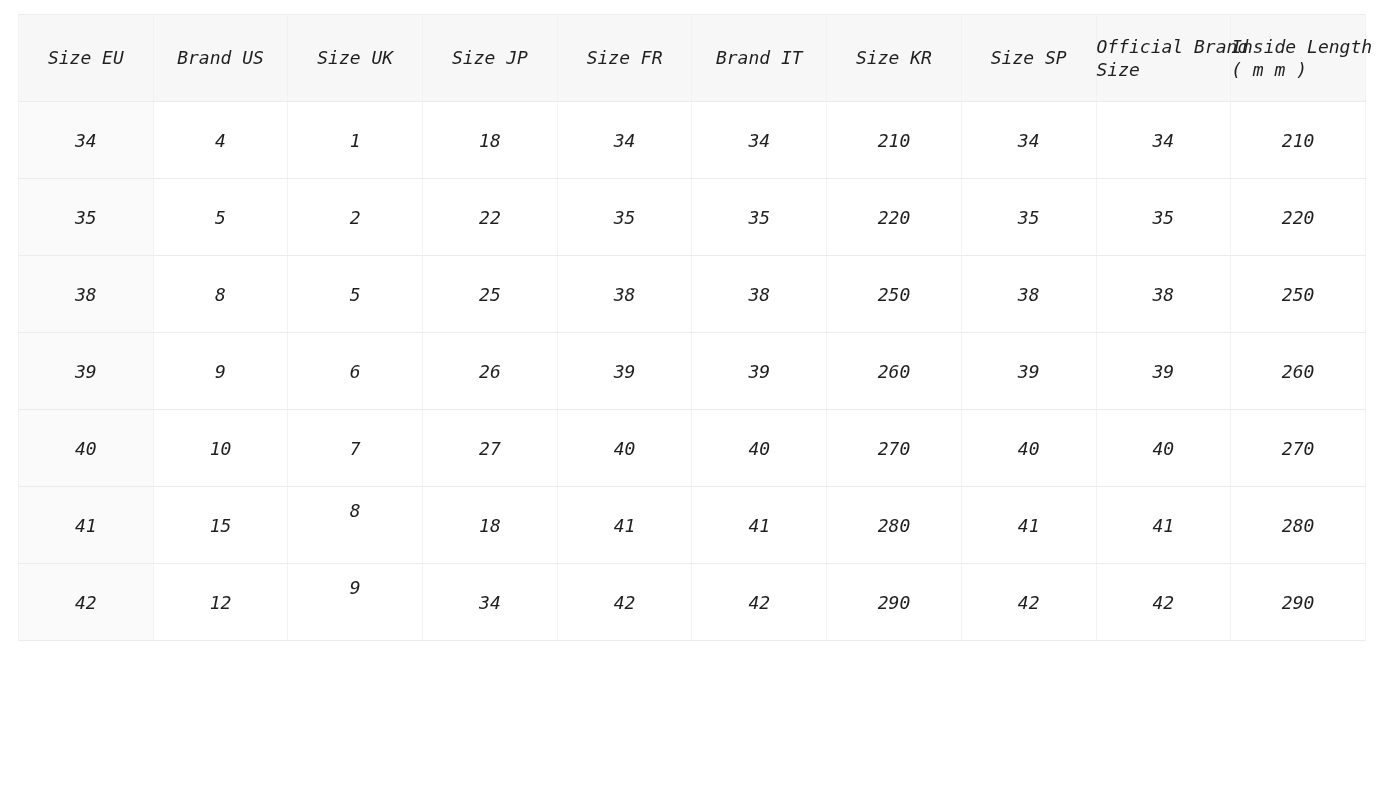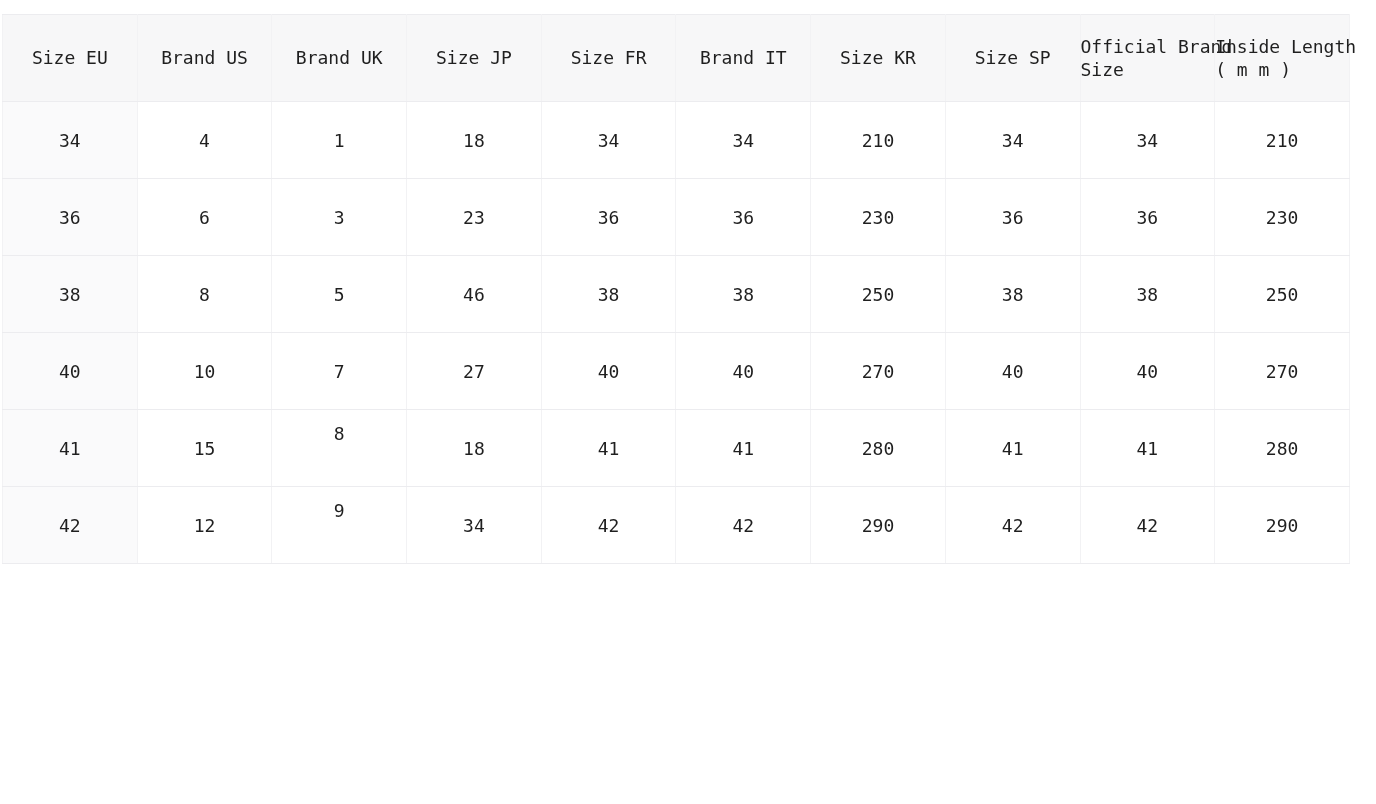--- a/index.html
+++ b/index.html
@@ -8,22 +8,23 @@
   }
   body {
     width: 1376px;
     height: 804px;
     background: var(--page-bg, #ffffff);
     font-family: "DejaVu Sans Mono", "Liberation Mono", monospace;
     color: var(--text, #1f1f1f);
     overflow: hidden;
   }
   .page {
-    padding: 14px 14px 0 2px;
+    padding: 14px 14px 0 18px;
     box-sizing: border-box;
+    font-style: italic;
   }
   table.size-table {
     border-collapse: collapse;
     table-layout: fixed;
     width: 1348px;
   }
   th, td {
     border: 1px solid var(--column-border, #f2f2f4);
     border-top-color: var(--row-border, #ececef);
     border-bottom-color: var(--row-border, #ececef);
@@ -63,21 +64,21 @@
 </style>
 </head>
 <body>
 
 <div class="page">
   <table class="size-table">
     <thead>
       <tr id="header-row">
           <th><span class="hcell">Size EU</span></th>
           <th><span class="hcell">Brand US</span></th>
-          <th><span class="hcell">Brand UK</span></th>
+          <th><span class="hcell">Size UK</span></th>
           <th><span class="hcell">Size JP</span></th>
           <th><span class="hcell">Size FR</span></th>
           <th><span class="hcell">Brand IT</span></th>
           <th><span class="hcell">Size KR</span></th>
           <th><span class="hcell">Size SP</span></th>
           <th><span class="hcell">Official Brand
 Size</span></th>
           <th><span class="hcell">Inside Length
 ( m m )</span></th>
         </tr>
@@ -89,42 +90,54 @@
           <td><span class="vcell">1</span></td>
           <td><span class="vcell">18</span></td>
           <td><span class="vcell">34</span></td>
           <td><span class="vcell">34</span></td>
           <td><span class="vcell">210</span></td>
           <td><span class="vcell">34</span></td>
           <td><span class="vcell">34</span></td>
           <td><span class="vcell">210</span></td>
         </tr>
         <tr>
-          <td><span class="vcell">36</span></td>
-          <td><span class="vcell">6</span></td>
-          <td><span class="vcell">3</span></td>
-          <td><span class="vcell">23</span></td>
-          <td><span class="vcell">36</span></td>
-          <td><span class="vcell">36</span></td>
-          <td><span class="vcell">230</span></td>
-          <td><span class="vcell">36</span></td>
-          <td><span class="vcell">36</span></td>
-          <td><span class="vcell">230</span></td>
+          <td><span class="vcell">35</span></td>
+          <td><span class="vcell">5</span></td>
+          <td><span class="vcell">2</span></td>
+          <td><span class="vcell">22</span></td>
+          <td><span class="vcell">35</span></td>
+          <td><span class="vcell">35</span></td>
+          <td><span class="vcell">220</span></td>
+          <td><span class="vcell">35</span></td>
+          <td><span class="vcell">35</span></td>
+          <td><span class="vcell">220</span></td>
         </tr>
         <tr>
           <td><span class="vcell">38</span></td>
           <td><span class="vcell">8</span></td>
           <td><span class="vcell">5</span></td>
-          <td><span class="vcell">46</span></td>
+          <td><span class="vcell">25</span></td>
           <td><span class="vcell">38</span></td>
           <td><span class="vcell">38</span></td>
           <td><span class="vcell">250</span></td>
           <td><span class="vcell">38</span></td>
           <td><span class="vcell">38</span></td>
           <td><span class="vcell">250</span></td>
+        </tr>
+        <tr>
+          <td><span class="vcell">39</span></td>
+          <td><span class="vcell">9</span></td>
+          <td><span class="vcell">6</span></td>
+          <td><span class="vcell">26</span></td>
+          <td><span class="vcell">39</span></td>
+          <td><span class="vcell">39</span></td>
+          <td><span class="vcell">260</span></td>
+          <td><span class="vcell">39</span></td>
+          <td><span class="vcell">39</span></td>
+          <td><span class="vcell">260</span></td>
         </tr>
         <tr>
           <td><span class="vcell">40</span></td>
           <td><span class="vcell">10</span></td>
           <td><span class="vcell">7</span></td>
           <td><span class="vcell">27</span></td>
           <td><span class="vcell">40</span></td>
           <td><span class="vcell">40</span></td>
           <td><span class="vcell">270</span></td>
           <td><span class="vcell">40</span></td>

